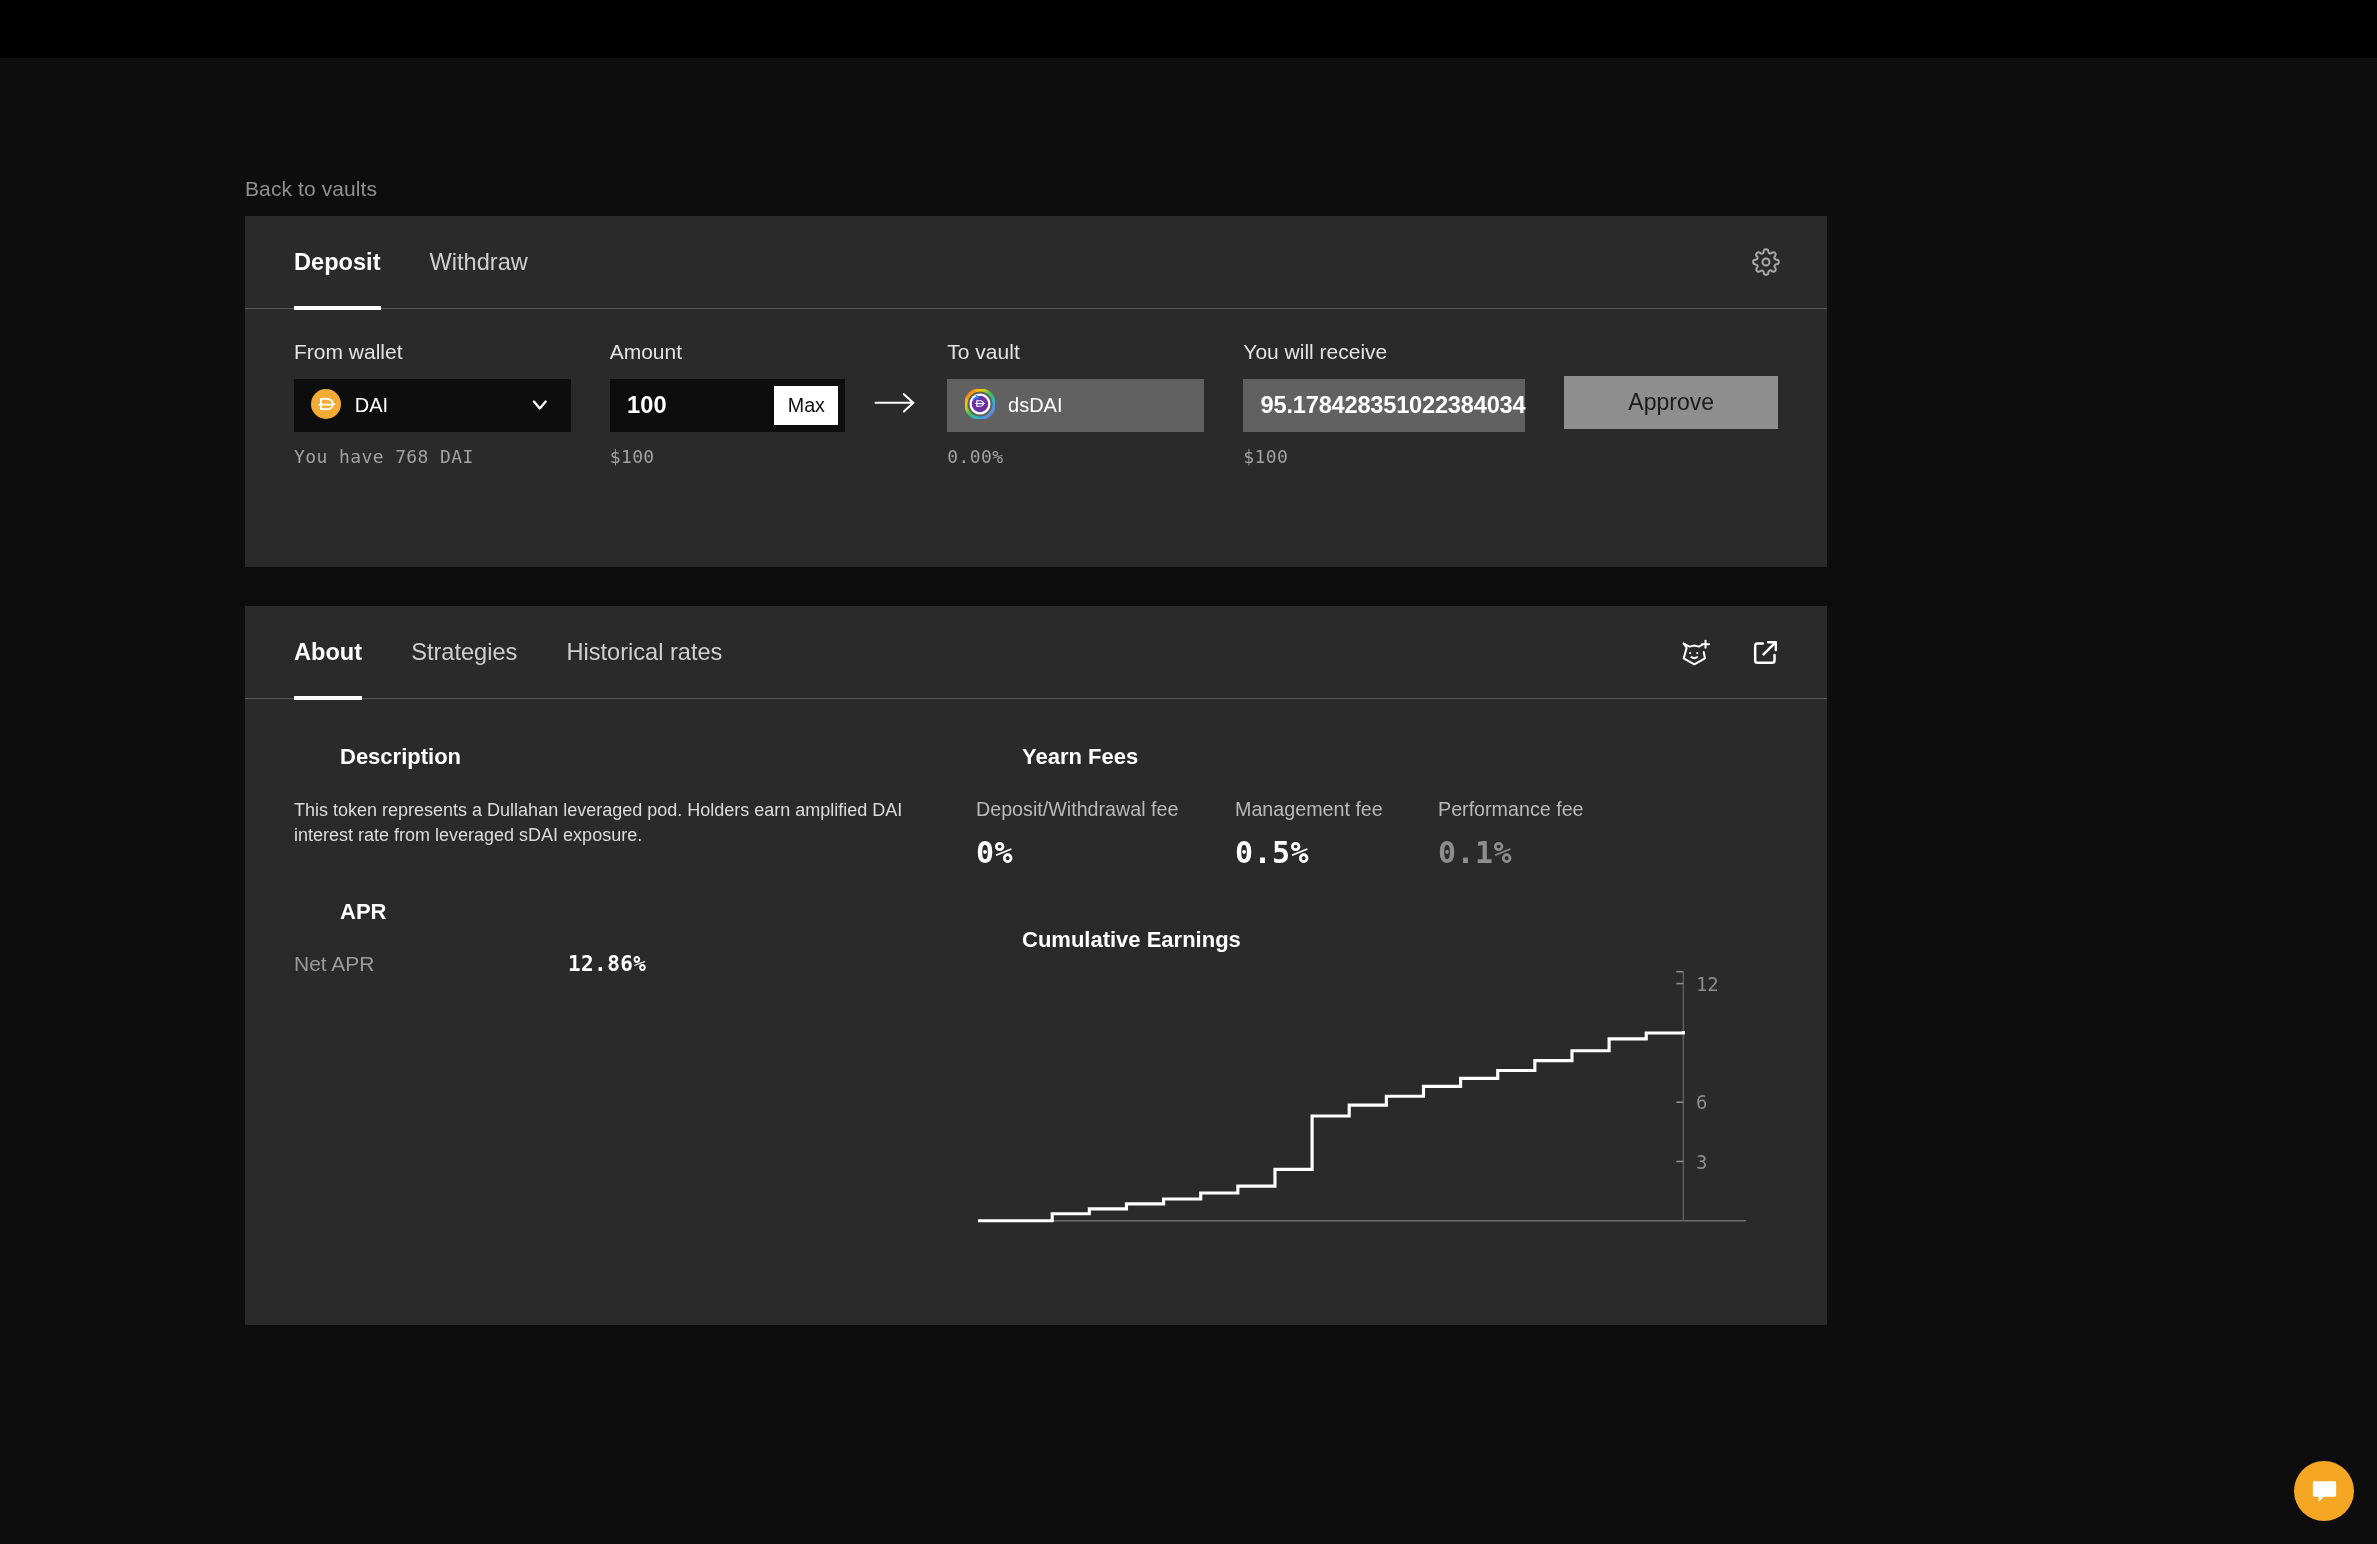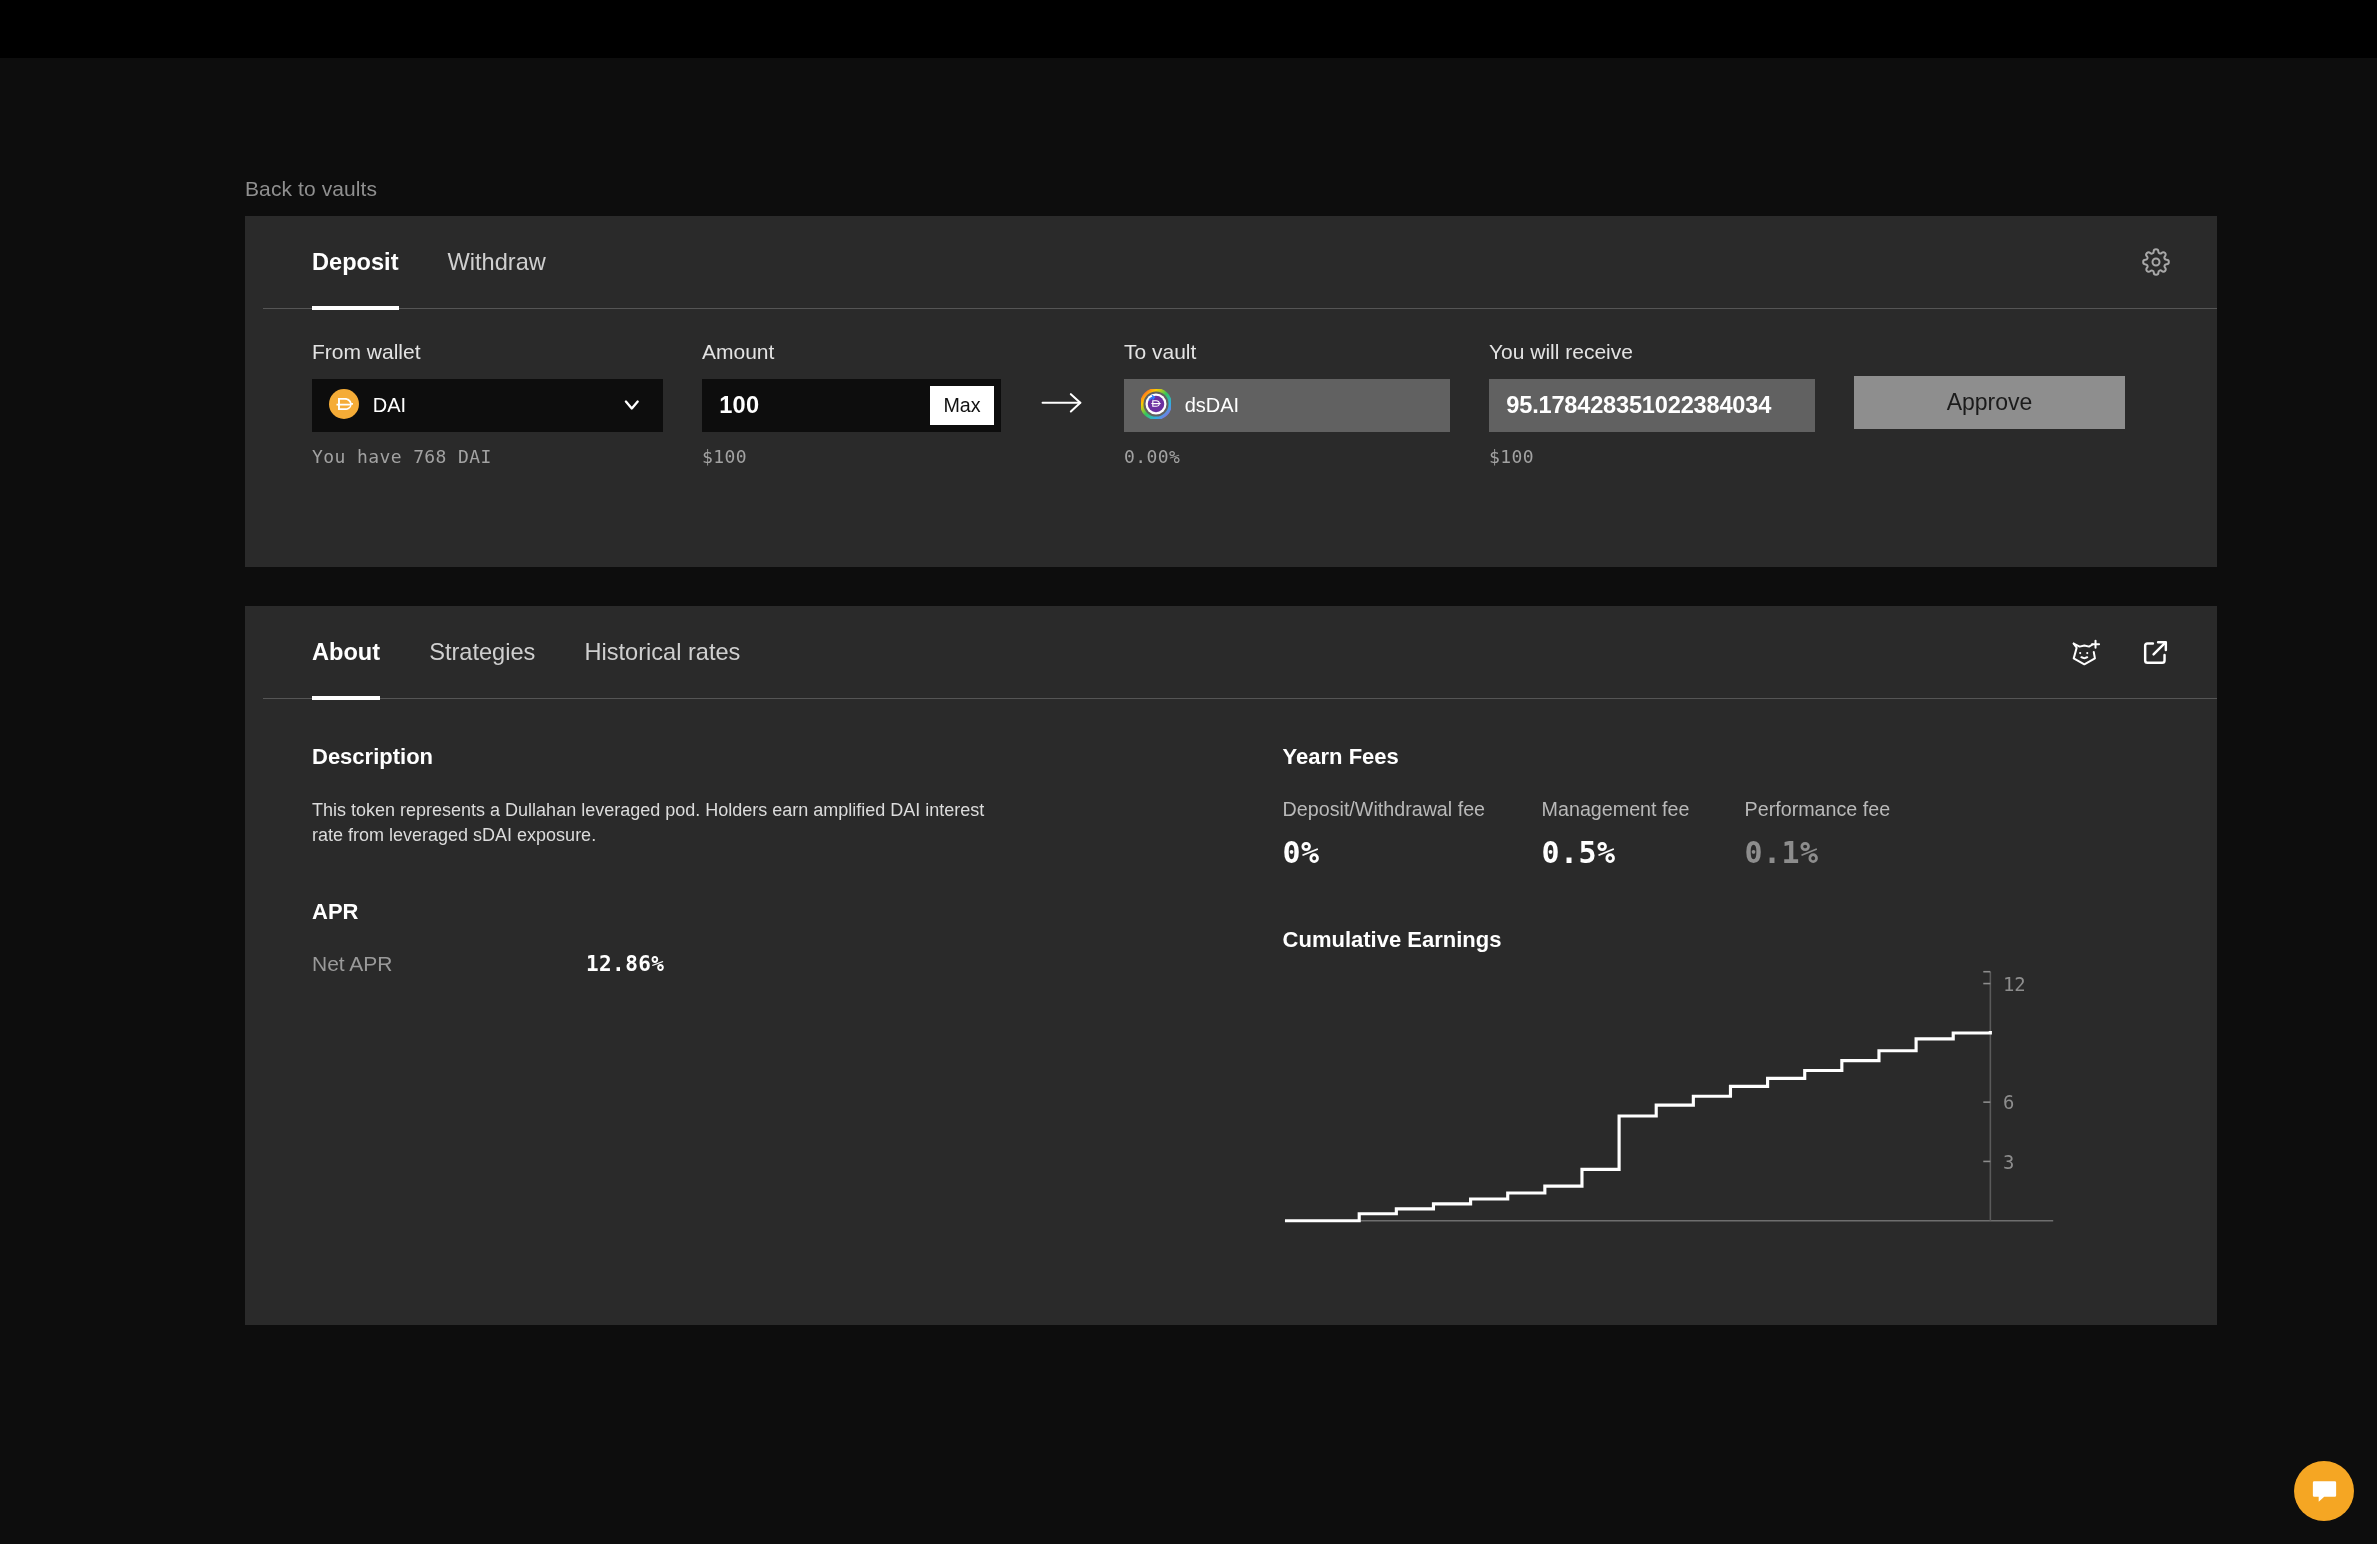--- a/index.html
+++ b/index.html
@@ -31,23 +31,22 @@
     left: 245px; top: 119px;
     font-size: 21px;
     color: #8f8f8f;
     letter-spacing: 0.1px;
   }
 
   
   .card {
     position: absolute;
     left: 245px;
-    width: 1972px;
+    width: 1582px;
     background: #2a2a2a;
-    padding-left: 18px;
   }
   #form-card { top: 158px; height: 351px; }
   #about-card { top: 548px; height: 719px; }
 
   .card-tabs {
     position: relative;
     height: 93px;
     border-bottom: 1.6px solid #555555;
     display: flex;
     align-items: center;
@@ -183,20 +182,21 @@
     position: relative;
     padding: 45px 49px 0 49px;
     display: flex;
   }
   .col-left  { width: 947px; }
   .col-right { width: 849px; margin-left: 23.6px; }
 
   .section-title {
     font-size: 22px; font-weight: bold; color: #ffffff;
     margin-bottom: 27.5px;
+    margin-left: 46px;
   }
   .desc-text {
     font-size: 18px; color: #dcdcdc; line-height: 1.42;
     max-width: 708px;
   }
   .apr-title { margin-top: 50px; }
   .apr-row {
     display: flex; align-items: baseline; margin-top: 9.4px;
   }
   .apr-label { width: 274px; font-size: 21px; color: #9a9a9a; }

